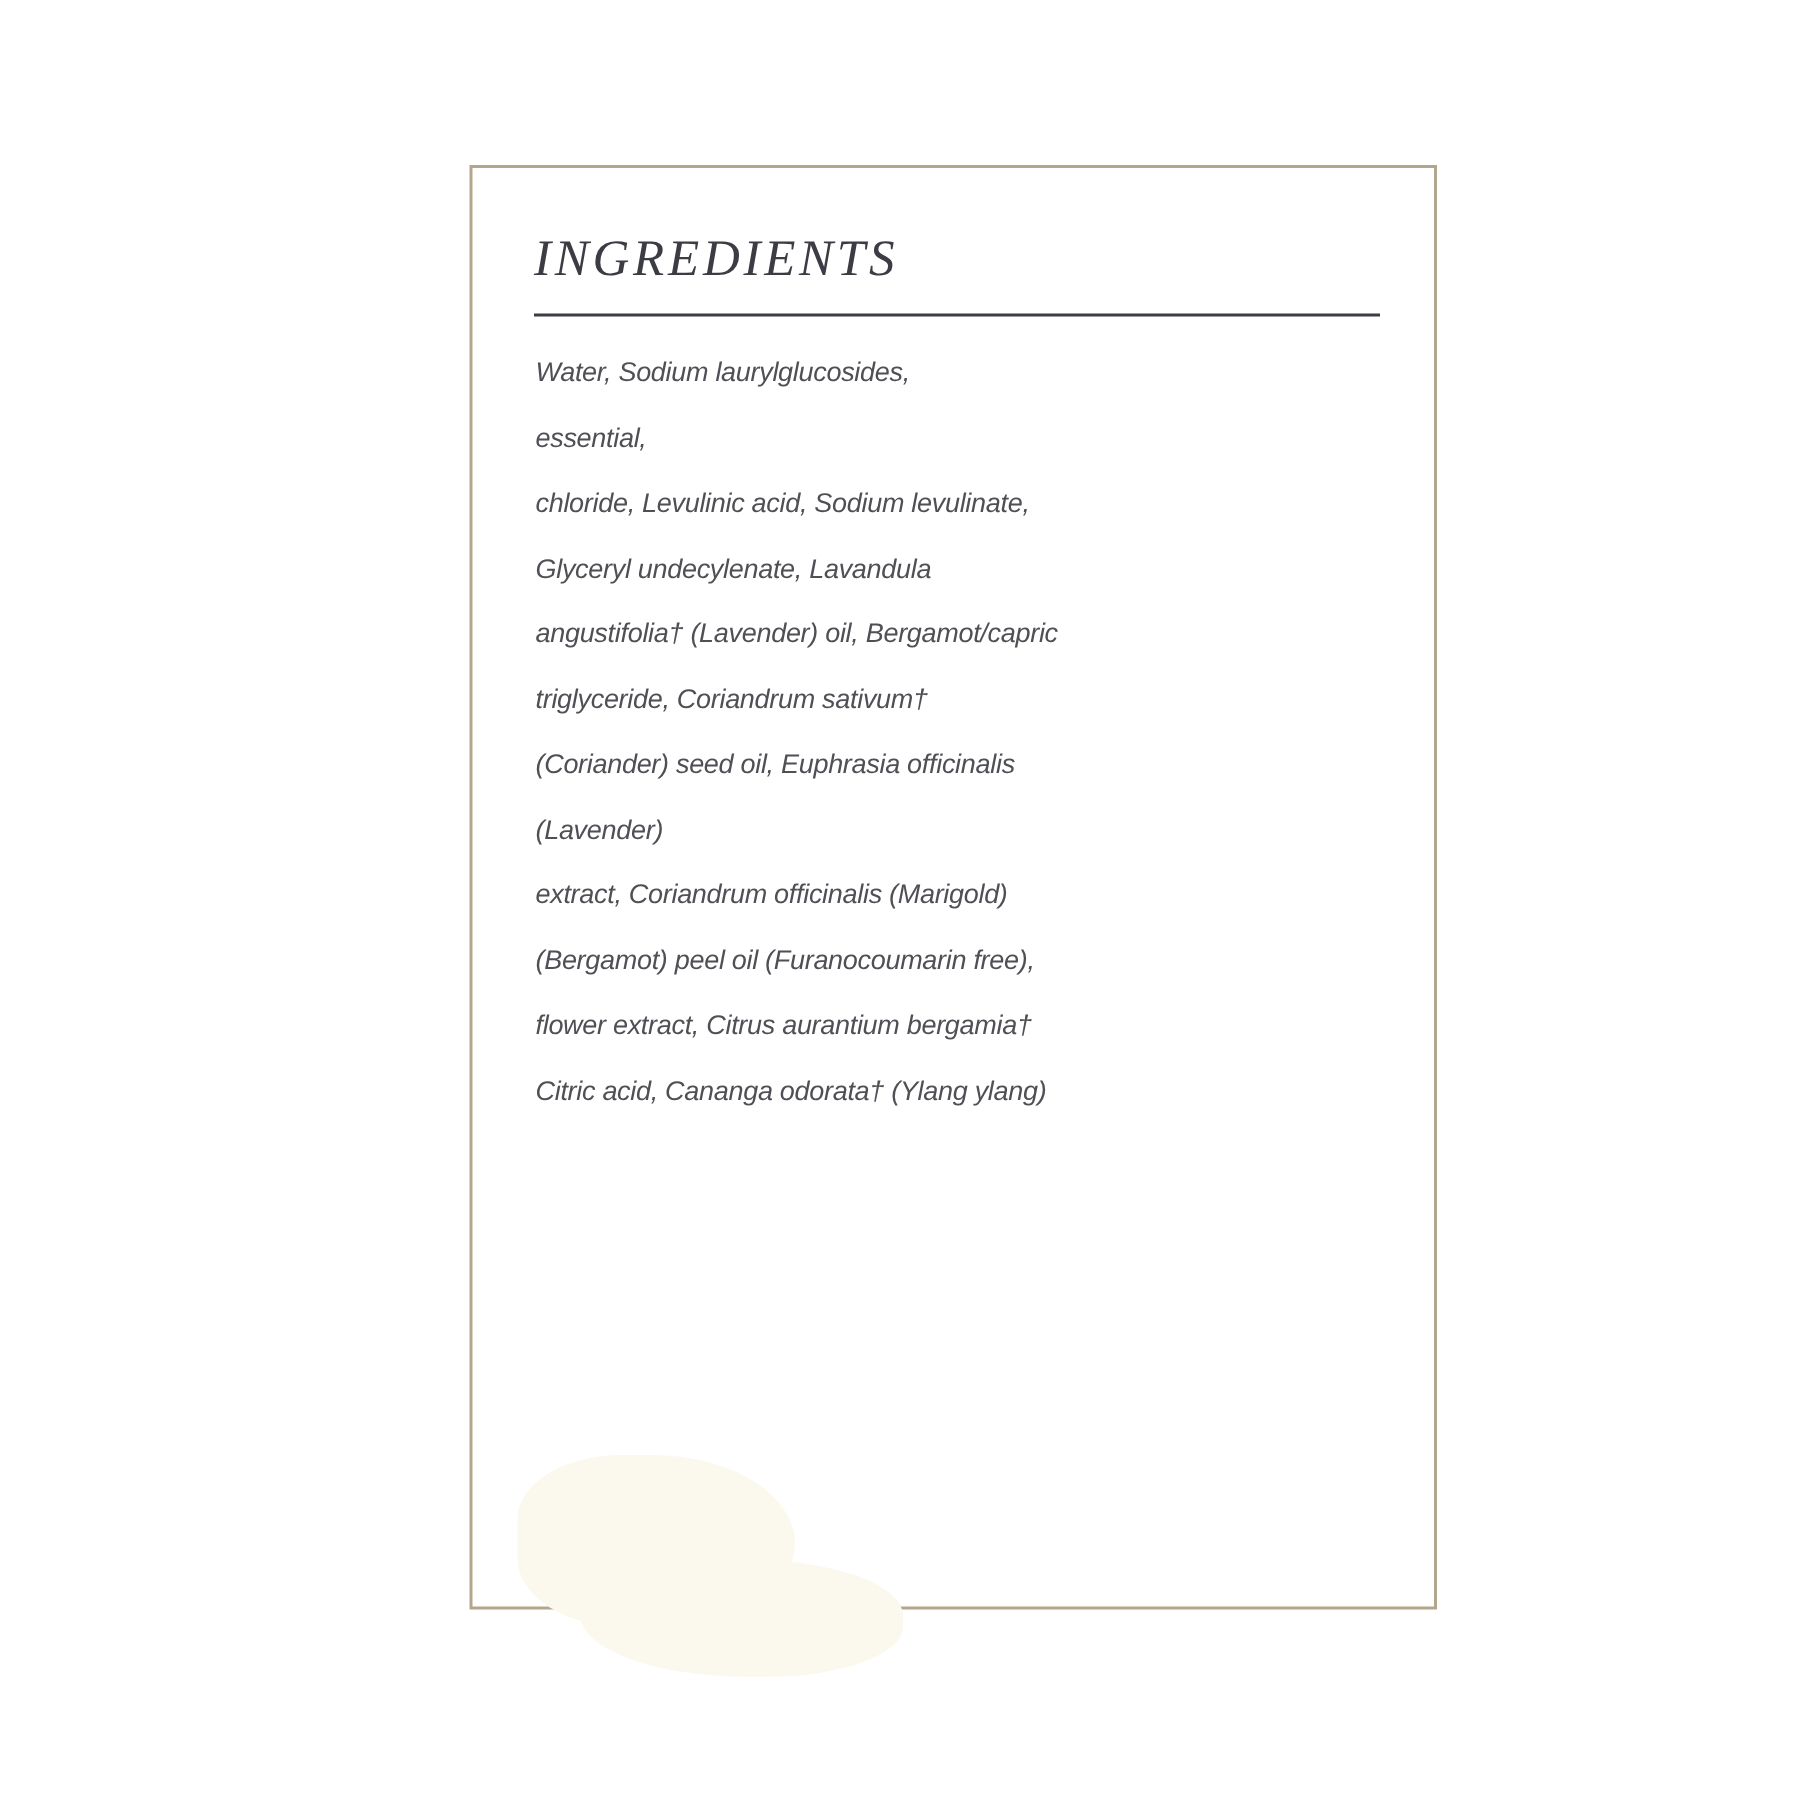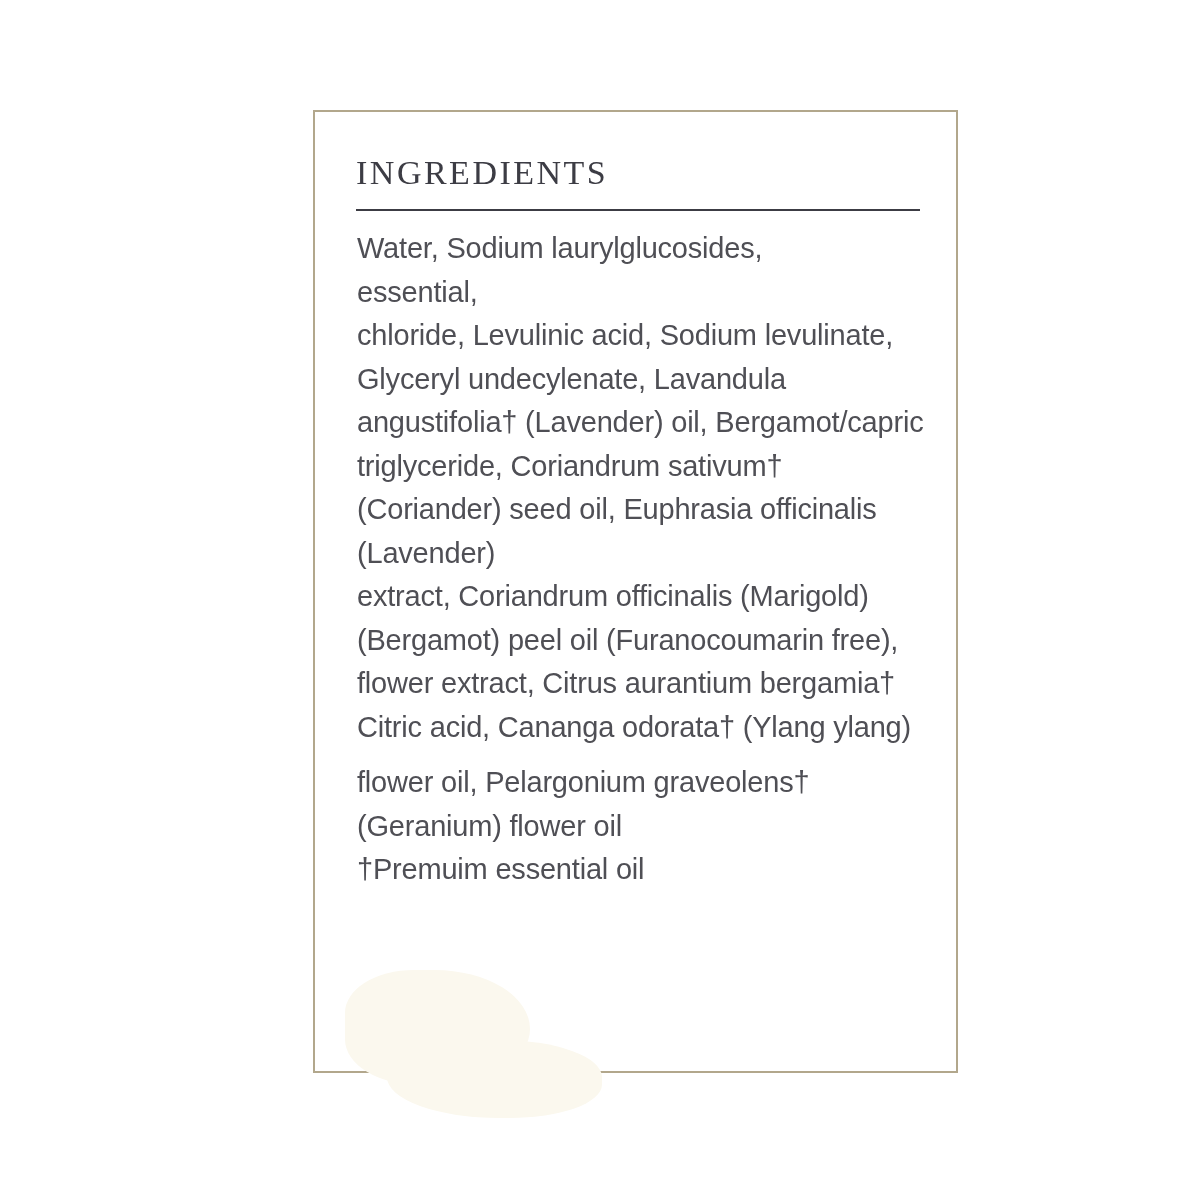--- a/index.html
+++ b/index.html
@@ -17,20 +17,21 @@
     width: 1200px;
     height: 1200px;
     background: var(--background);
     overflow: hidden;
   }
   .canvas {
     position: relative;
     width: 1200px;
     height: 1200px;
     background: var(--background);
+    font-style: italic;
   }
   .panel {
     position: absolute;
     left: 313px;
     top: 110px;
     width: 645px;
     height: 963px;
     border: 2px solid var(--border);
     background: var(--background);
   }
@@ -45,21 +46,21 @@
   }
   .divider {
     width: 564px;
     height: 2px;
     background: var(--rule);
     margin: 19px 0 0 41px;
   }
   .body-text {
     margin: 16px 0 0 42px;
     font-family: "Liberation Sans", "DejaVu Sans", sans-serif;
-    font-size: 29px;
+    font-size: 18px;
     letter-spacing: -0.2px;
     color: var(--body);
   }
   .line {
     line-height: 43.5px;
     white-space: nowrap;
   }
   .para-footnote {
     margin-top: 12px;
   }
@@ -112,25 +113,17 @@
           <div class="line">(Lavender)</div>
 
           <div class="line">extract, Coriandrum officinalis (Marigold)</div>
 
           <div class="line">(Bergamot) peel oil (Furanocoumarin free),</div>
 
           <div class="line">flower extract, Citrus aurantium bergamia†</div>
 
           <div class="line">Citric acid, Cananga odorata† (Ylang ylang)</div>
         </div>
-      <div class="para para-footnote">
-
-          <div class="line">flower oil, Pelargonium graveolens†</div>
-
-          <div class="line">(Geranium) flower oil</div>
-
-          <div class="line">†Premuim essential oil</div>
-        </div>
     </div>
     <div class="smudge smudge-1"></div>
     <div class="smudge smudge-2"></div>
   </div>
 </div>
 
 </body></html>

